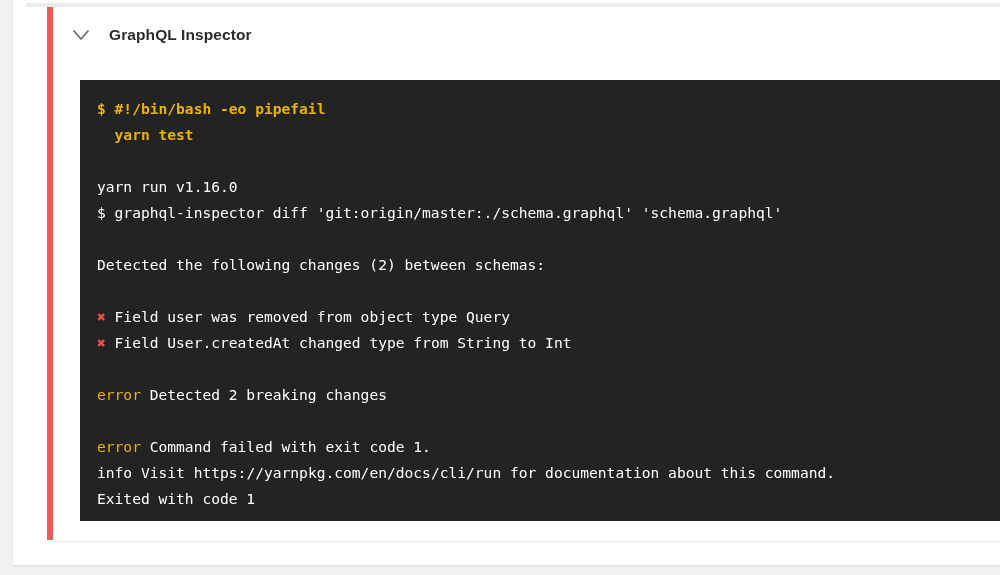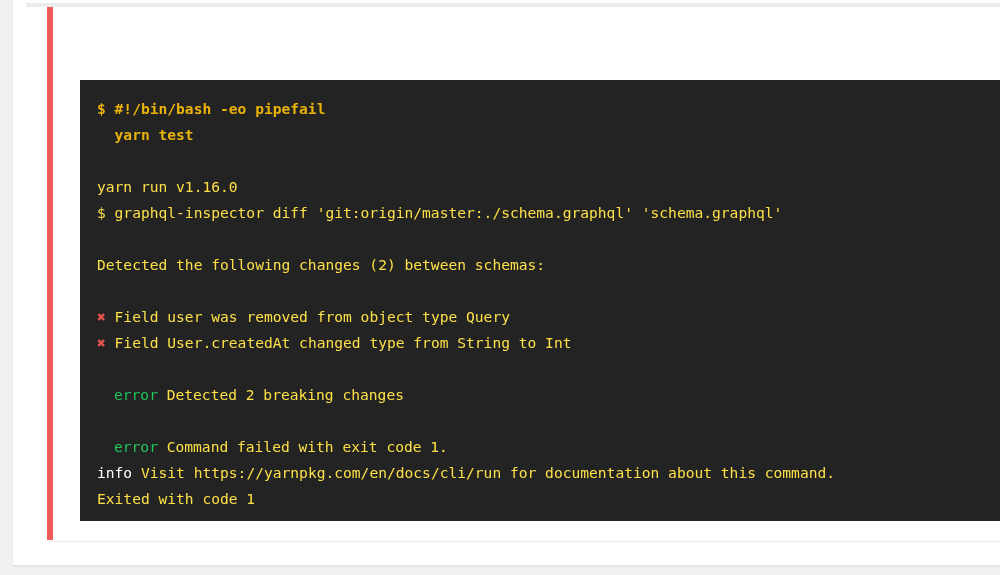--- a/index.html
+++ b/index.html
@@ -90,22 +90,22 @@
     font-family: "DejaVu Sans Mono", "Liberation Mono", monospace;
     font-size: 14.6px;
     line-height: 26px;
     color: #e8e8e8;
     padding-left: 17px;
     white-space: pre;
   }
   .line { height: 26px; white-space: pre; }
   .line.blank { height: 26px; }
   .cmd { font-weight: bold; color: #eab308; }
-  .seg-default { color: #fde047; }
-  .seg-error { color: #22c55e; margin-left: 17px; }
+  .seg-default { color: #ffffff; }
+  .seg-error { color: #eab308; }
   .seg-info { color: #ffffff; }
   .seg-cross { color: #e8524f; font-weight: bold; }
 
   
   #bottom-divider {
     position: absolute;
     left: 34px;
     top: 541px;
     width: 966px;
     height: 1px;
@@ -124,20 +124,26 @@
 <body>
 
 <div id="page">
 
   <div id="card">
 
     <div id="top-divider"></div>
 
     <div id="accent-rail" style="background: rgb(238, 90, 90);"></div>
 
+    <div id="job-header">
+      <svg id="chevron-icon" viewBox="0 0 26 26">
+        <polyline points="6,9 13,17 20,9" fill="none" stroke="#6e6e6e" stroke-width="1.8" stroke-linecap="round" stroke-linejoin="round"></polyline>
+      </svg>
+      <span id="job-title">GraphQL Inspector</span>
+    </div>
 
     <div id="terminal" style="background: rgb(35, 35, 35);">
       <div id="terminal-lines"><div class="line"><span class="cmd">$ #!/bin/bash -eo pipefail</span></div><div class="line"><span class="cmd">  yarn test</span></div><div class="line blank">&nbsp;</div><div class="line"><span class="seg-default">yarn run v1.16.0</span></div><div class="line"><span class="seg-default">$ graphql-inspector diff 'git:origin/master:./schema.graphql' 'schema.graphql'</span></div><div class="line blank">&nbsp;</div><div class="line"><span class="seg-default">Detected the following changes (2) between schemas:</span></div><div class="line blank">&nbsp;</div><div class="line"><span class="seg-cross">✖</span><span class="seg-default"> Field user was removed from object type Query</span></div><div class="line"><span class="seg-cross">✖</span><span class="seg-default"> Field User.createdAt changed type from String to Int</span></div><div class="line blank">&nbsp;</div><div class="line"><span class="seg-error">error</span><span class="seg-default"> Detected 2 breaking changes</span></div><div class="line blank">&nbsp;</div><div class="line"><span class="seg-error">error</span><span class="seg-default"> Command failed with exit code 1.</span></div><div class="line"><span class="seg-info">info</span><span class="seg-default"> Visit https://yarnpkg.com/en/docs/cli/run for documentation about this command.</span></div><div class="line"><span class="seg-default">Exited with code 1</span></div></div>
     </div>
 
     <div id="bottom-divider"></div>
   </div>
 
   <div id="card-bottom-edge"></div>
 </div>

